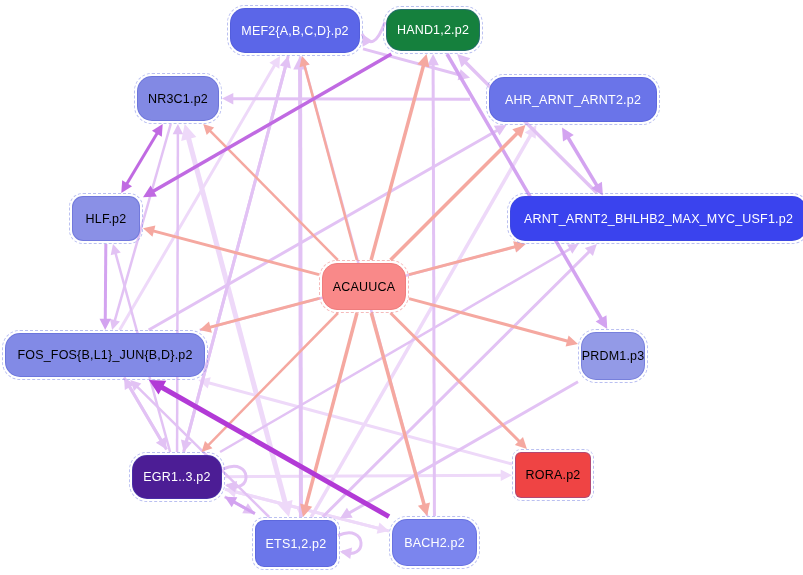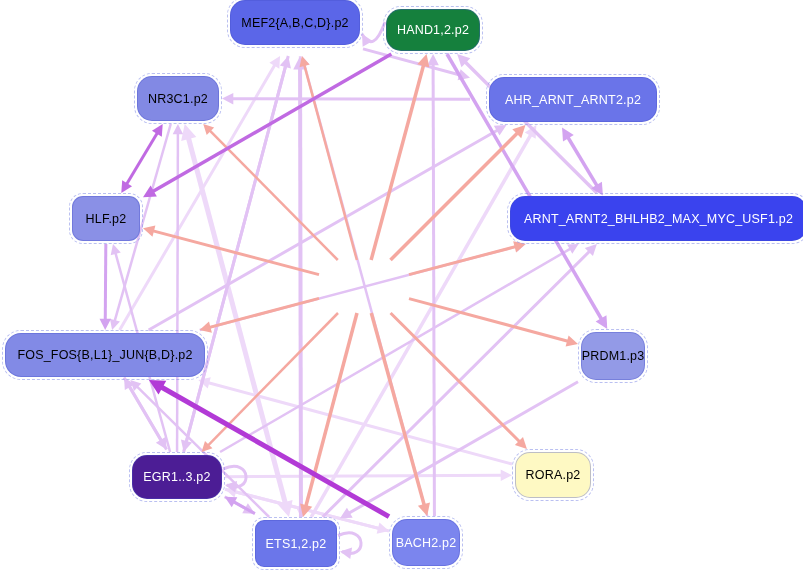--- a/index.html
+++ b/index.html
@@ -119,49 +119,52 @@
       <polygon points="427.2021484375,516 417.87335776915785,505.75930716864076 429.97292627606606,502.42719943529295" fill="#f5a8a0"></polygon>
       <line x1="391.36604774535806" y1="54" x2="151.02467769486688" y2="192.54540750617002" stroke="#c06ae2" stroke-width="3.5" stroke-linecap="butt"></line>
       <polygon points="143,197.17125382262998 150.56573105487934,185.56703740766966 156.83340946476568,196.43988006036375" fill="#c06ae2"></polygon>
       <line x1="158.3396484727517" y1="131.2672525454138" x2="125.66035152724828" y2="185.7327474545862" stroke="#c06ae2" stroke-width="3" stroke-linecap="butt"></line>
       <polygon points="121.3,193 122.18321771348393,180.35197934573998 132.0443863591782,186.26868053315653" fill="#c06ae2"></polygon>
       <polygon points="162.7,124 161.81678228651606,136.64802065426002 151.9556136408218,130.73131946684347" fill="#c06ae2"></polygon>
       <line x1="389" y1="516.608497723824" x2="159.03702200206678" y2="385.74944347613814" stroke="#b23ad6" stroke-width="5" stroke-linecap="butt"></line>
       <polygon points="148.93333333333334,380 166.28733812069274,380.84321873811473 158.52249832926313,394.488630531587" fill="#b23ad6"></polygon>
     </svg>
 
-<div class="node" style="left: 230px; top: 0; width: 130px; height: 45px; background: rgb(91, 102, 232); color: #000000;">
+<div class="node" style="left: 230px; top: 8px; width: 130px; height: 45px; background: rgb(91, 102, 232); color: #ffffff;">
       <span>MEF2{A,B,C,D}.p2</span>
     </div>
     <div class="node" style="left: 386px; top: 9px; width: 94px; height: 42px; background: #15803d; color: rgb(255, 255, 255);">
       <span>HAND1,2.p2</span>
     </div>
     <div class="node" style="left: 137px; top: 76px; width: 82px; height: 45px; background: rgb(130, 137, 228); color: rgb(0, 0, 0);">
       <span>NR3C1.p2</span>
     </div>
     <div class="node" style="left: 489px; top: 77px; width: 168px; height: 45px; background: rgb(106, 116, 233); color: rgb(255, 255, 255);">
       <span>AHR_ARNT_ARNT2.p2</span>
     </div>
     <div class="node" style="left: 474px; top: 196px; width: 297px; height: 45px; background: rgb(58, 67, 238); color: rgb(255, 255, 255); margin-left: 36px;">
       <span>ARNT_ARNT2_BHLHB2_MAX_MYC_USF1.p2</span>
     </div>
     <div class="node" style="left: 72px; top: 196px; width: 68px; height: 45px; background: rgb(138, 144, 230); color: rgb(0, 0, 0); border-radius: 11px;">
       <span>HLF.p2</span>
     </div>
-    <div class="node" style="left: 5px; top: 333px; width: 200px; height: 44px; background: rgb(130, 138, 230); color: rgb(0, 0, 0); border-radius: 16px;">
+    <div class="node central" style="left: 322px; top: 263px; width: 84px; height: 47px; background: rgb(249, 137, 137); color: rgb(0, 0, 0);">
+      <span>ACAUUCA</span>
+    </div>
+    <div class="node" style="left: 5px; top: 333px; width: 200px; height: 44px; background: rgb(130, 138, 230); color: rgb(0, 0, 0);">
       <span>FOS_FOS{B,L1}_JUN{B,D}.p2</span>
     </div>
     <div class="node" style="left: 581px; top: 332px; width: 64px; height: 48px; background: rgb(147, 154, 231); color: rgb(0, 0, 0);">
       <span>PRDM1.p3</span>
     </div>
     <div class="node" style="left: 132px; top: 455px; width: 90px; height: 44px; background: #4c1d95; color: rgb(255, 255, 255);">
       <span>EGR1..3.p2</span>
     </div>
-    <div class="node" style="left: 515px; top: 452px; width: 76px; height: 46px; background: #fef9c3; color: rgb(0, 0, 0);">
+    <div class="node" style="left: 515px; top: 452px; width: 76px; height: 46px; background: #ef4444; color: rgb(0, 0, 0); border-radius: 6px;">
       <span>RORA.p2</span>
     </div>
     <div class="node" style="left: 255px; top: 520px; width: 82px; height: 47px; background: rgb(107, 118, 234); color: rgb(255, 255, 255); border-radius: 9px;">
       <span>ETS1,2.p2</span>
     </div>
-    <div class="node" style="left: 392px; top: 519px; width: 68px; height: 47px; background: rgb(123, 133, 238); color: rgb(255, 255, 255);">
+    <div class="node" style="left: 392px; top: 519px; width: 85px; height: 47px; background: rgb(123, 133, 238); color: rgb(255, 255, 255);">
       <span>BACH2.p2</span>
     </div>
   </div>
 
 </body></html>

